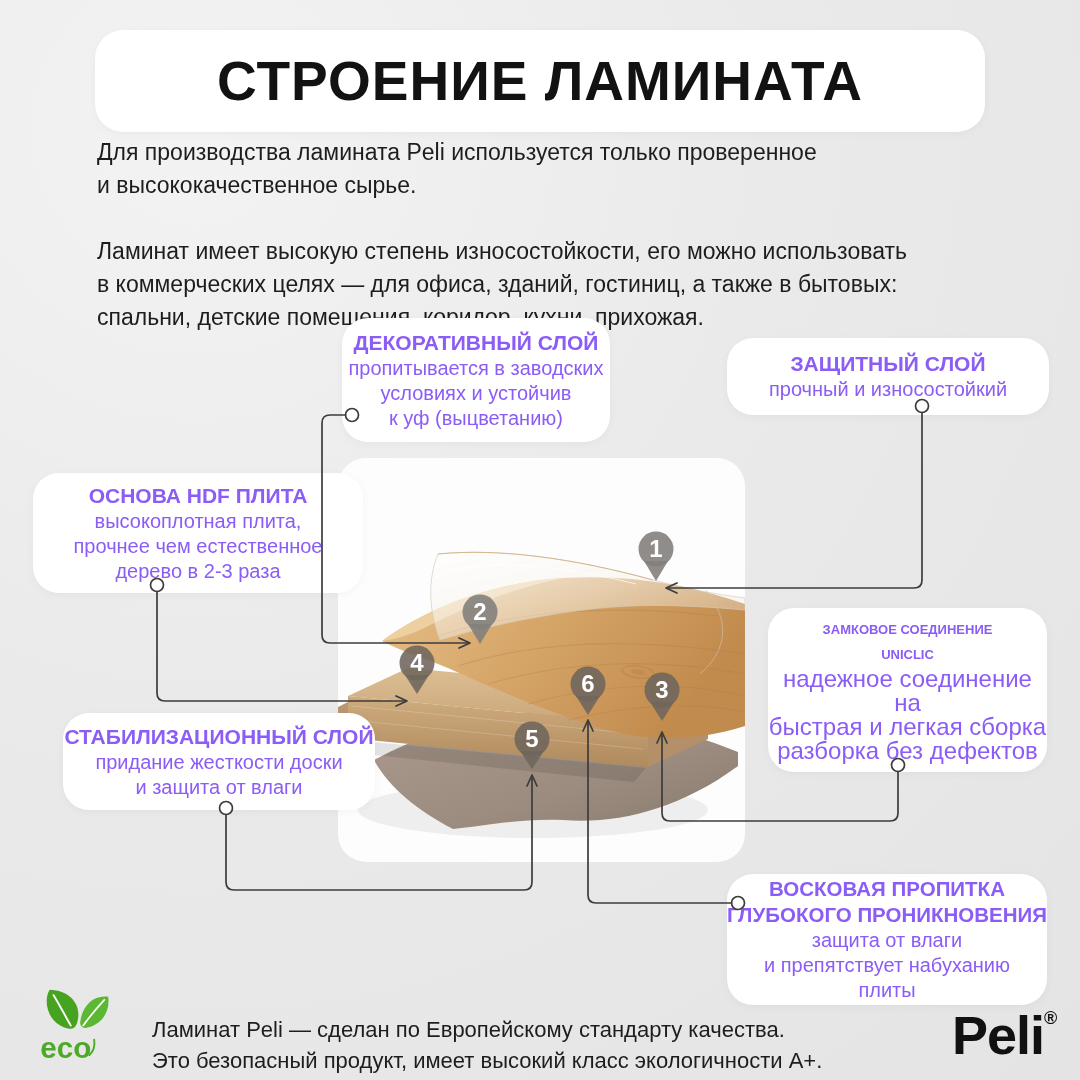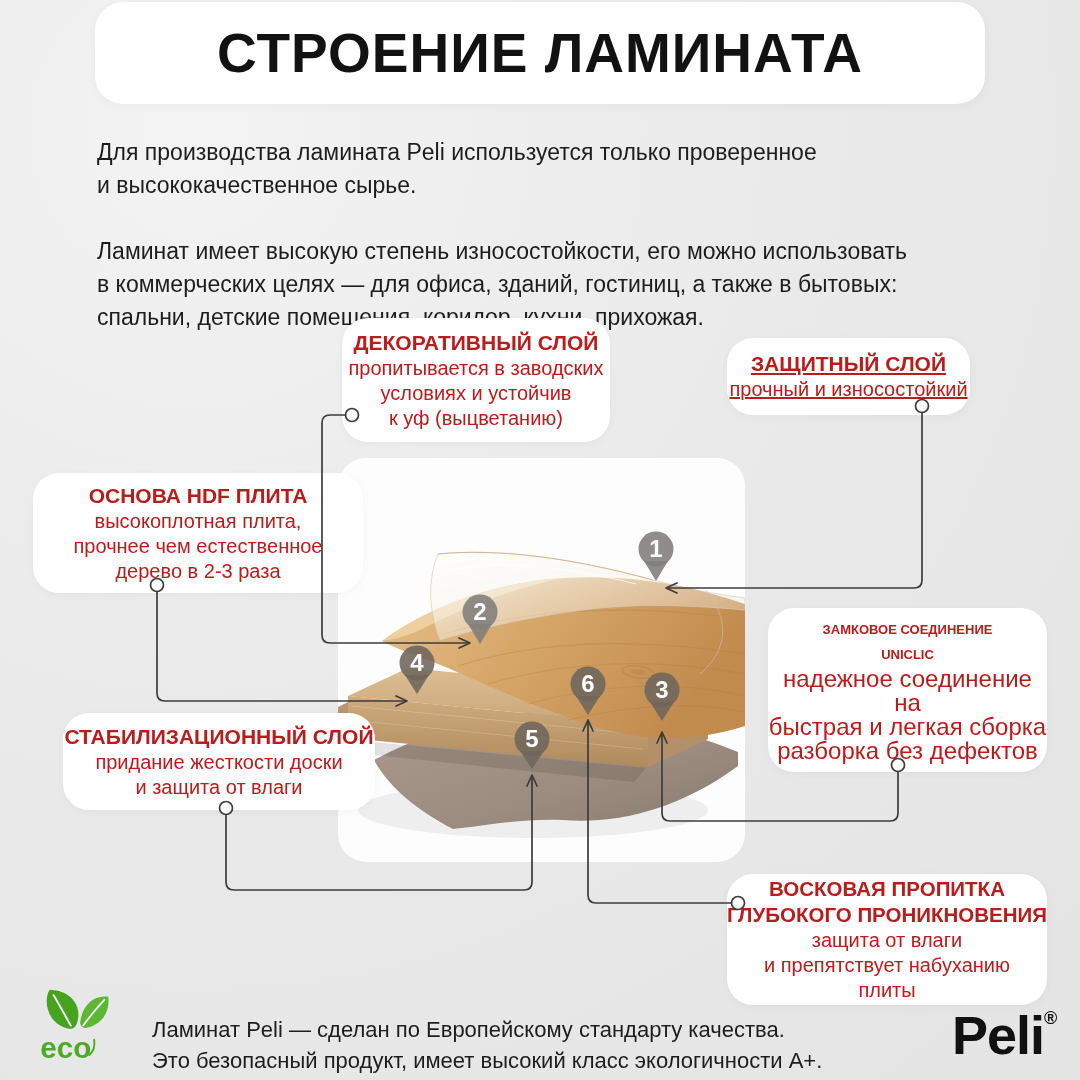--- a/index.html
+++ b/index.html
@@ -1,29 +1,29 @@
 <!DOCTYPE html>
 <html><head>
 <meta charset="utf-8">
 <style>
   html,body{margin:0;padding:0;}
   body{font-family:"Liberation Sans","DejaVu Sans",sans-serif;}
   .canvas{position:relative;width:1080px;height:1080px;overflow:hidden;
     background:radial-gradient(circle at 18% 12%, #f3f3f3 0%, #eaeaea 45%, #e4e4e4 100%);}
   .card{position:absolute;background:#ffffff;border-radius:28px;box-shadow:0 2px 10px rgba(0,0,0,0.04);}
-  .title-card{left:95px;top:2px;width:890px;height:102px;display:flex;align-items:center;justify-content:center;}
+  .title-card{left:95px;top:30px;width:890px;height:102px;display:flex;align-items:center;justify-content:center;}
   .title-card h1{margin:0;font-size:55px;font-weight:800;letter-spacing:1px;color:#121212;}
   .intro{position:absolute;left:97px;top:136px;width:860px;color:#1d1d1d;font-size:23px;line-height:33px;}
   .intro .para{margin:0 0 33px 0;}
   .callout{position:absolute;background:#ffffff;border-radius:26px;box-shadow:0 2px 10px rgba(0,0,0,0.04);
-    display:flex;flex-direction:column;align-items:center;justify-content:center;text-align:center;color:#b91c1c;}
+    display:flex;flex-direction:column;align-items:center;justify-content:center;text-align:center;color:#8b5cf6;}
   .callout .c-title{font-weight:800;font-size:21px;line-height:26px;}
   .callout .c-line{font-size:20px;line-height:25px;}
   .co-decorative{left:342px;top:318px;width:268px;height:124px;}
-  .co-protective{left:727px;top:338px;width:243px;height:77px;text-decoration:underline;}
+  .co-protective{left:727px;top:338px;width:322px;height:77px;}
   .co-hdf{left:33px;top:473px;width:330px;height:120px;}
   .co-stabilization{left:23px;top:713px;width:312px;height:97px;margin-left:40px;}
   .co-uniclic{left:768px;top:608px;width:279px;height:164px;}
   .co-uniclic .c-line{font-size:24px;line-height:24px;}
   .co-uniclic .c-title{font-size:13px;line-height:25px;}
   .co-wax{left:727px;top:874px;width:320px;height:131px;}
   .co-wax .c-title{font-size:20.5px;line-height:26px;}
   .co-wax .c-line{line-height:25px;}
   .diagram-frame{position:absolute;left:338px;top:458px;width:407px;height:404px;background:#fdfdfd;border-radius:28px;overflow:hidden;}
   .overlay{position:absolute;left:0;top:0;width:1080px;height:1080px;pointer-events:none;}

